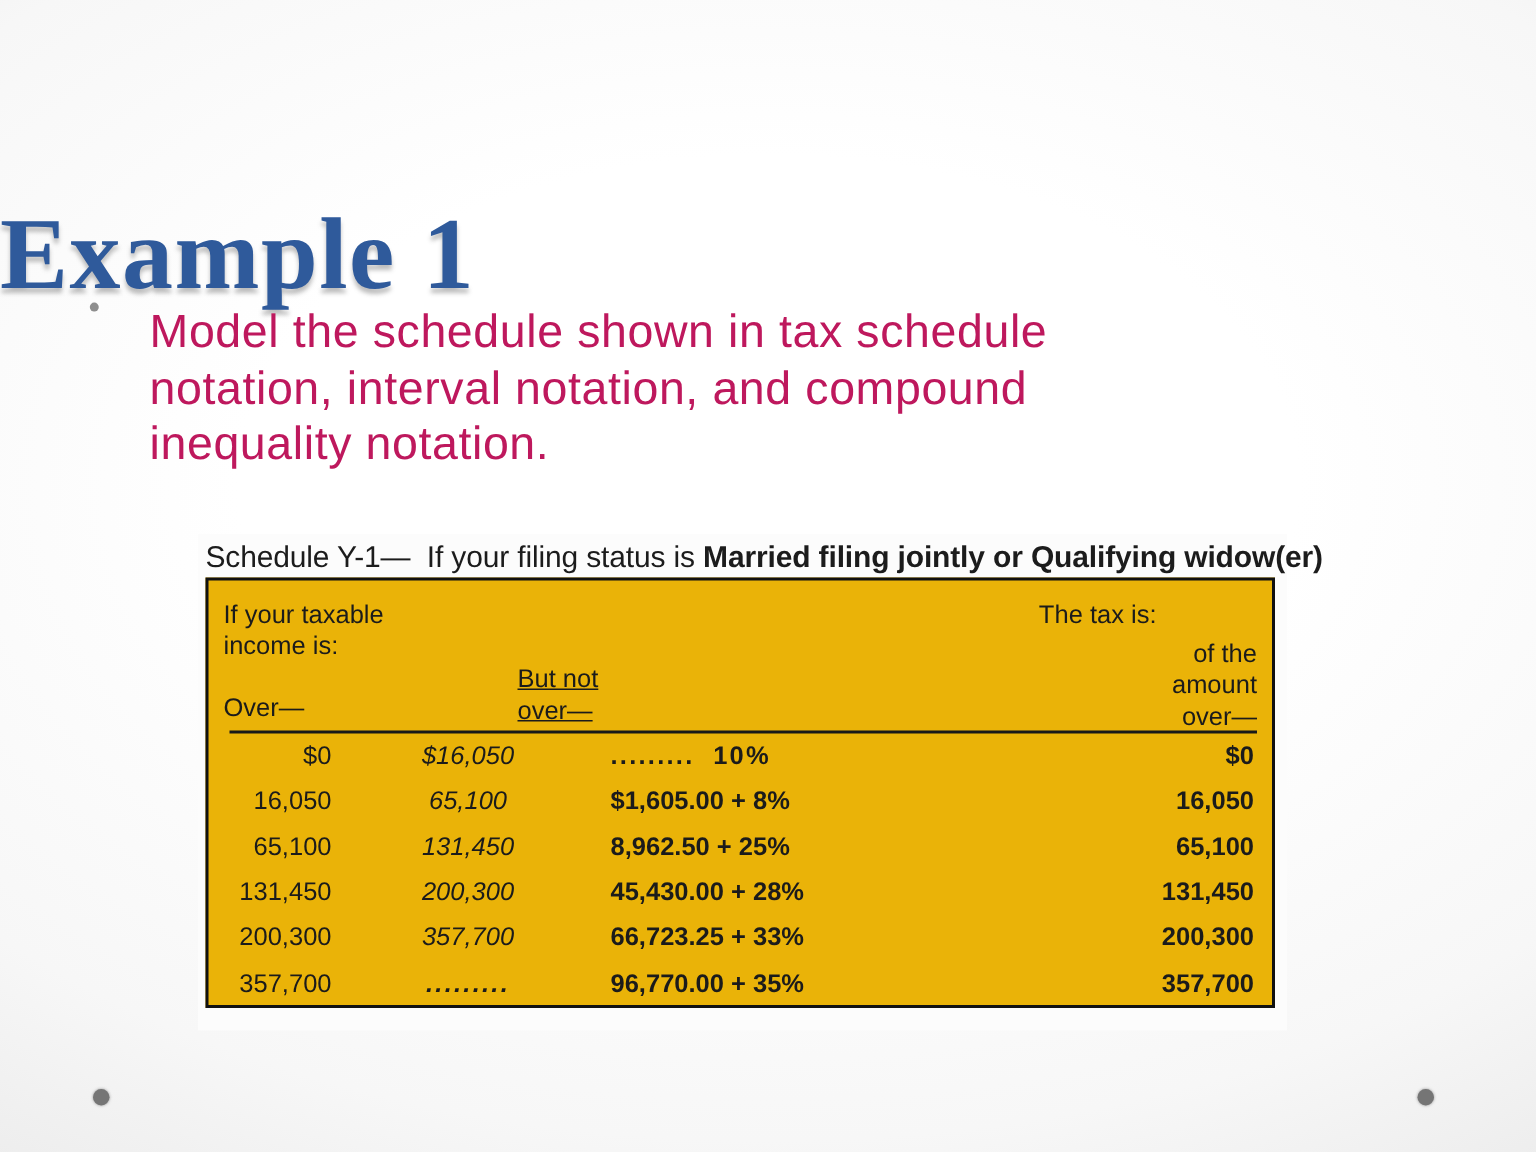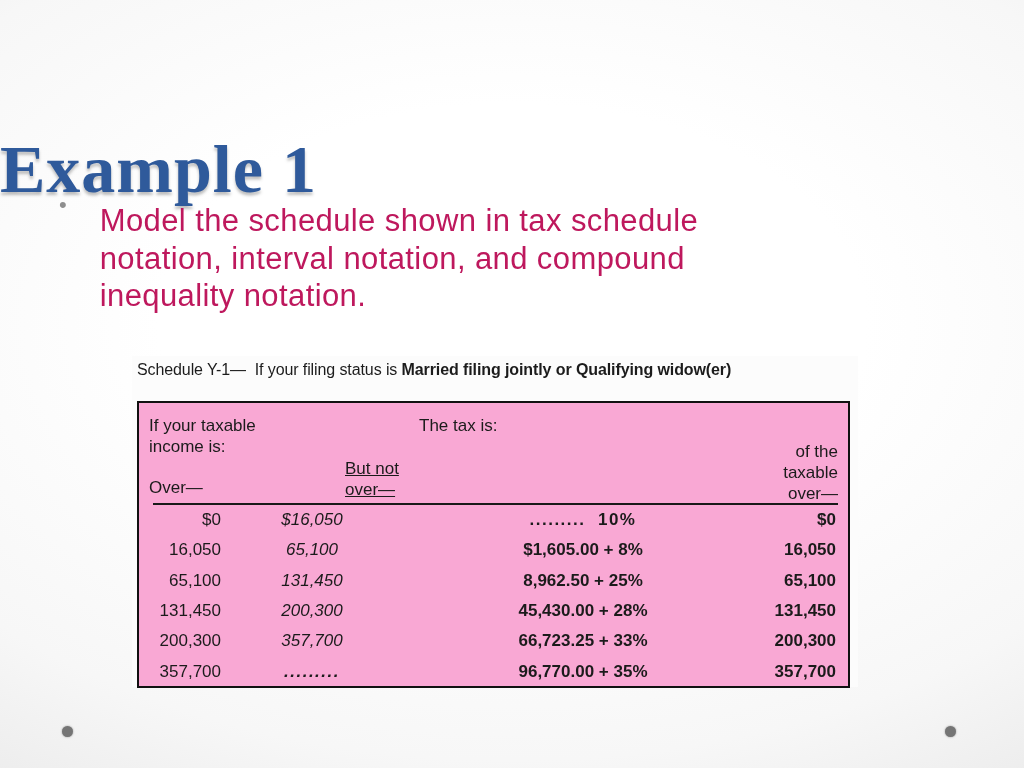--- a/index.html
+++ b/index.html
@@ -17,43 +17,43 @@
   .bullet-row{position:absolute;left:59px;top:186px;display:flex;align-items:flex-start;}
   .bullet-marker{color:#8e8e8e;font-size:22px;line-height:38px;margin-right:17px;}
   .bullet-text{
     color:#be185d;font-size:31px;line-height:37.5px;letter-spacing:0.4px;
     white-space:pre-line;margin:16px;
   }
   .figure{
     position:absolute;left:132px;top:356px;width:726px;height:331px;
     background:#fcfcfc;box-sizing:border-box;padding:5px 0 0 5px;
   }
-  .caption{font-size:16px;color:#1c1c1c;white-space:pre;letter-spacing:-0.1px;}
+  .caption{font-size:20px;color:#1c1c1c;white-space:pre;letter-spacing:-0.1px;}
   .caption .cap-bold{font-weight:700;}
   .tax-table{
-    position:relative;margin-top:22px;width:713px;height:287px;box-sizing:border-box;
-    border:2.5px solid #111111;background:#f9a8d4;color:#1b1b1b;font-size:17px;
+    position:relative;margin-top:1px;width:713px;height:287px;box-sizing:border-box;
+    border:2.5px solid #111111;background:#eab308;color:#1b1b1b;font-size:17px;
   }
   .thead{position:relative;height:102px;}
   .h{position:absolute;white-space:pre-line;line-height:21px;}
   .h-income{left:10px;top:12px;}
-  .h-taxis{left:280px;top:12px;width:352px;text-align:left;}
+  .h-taxis{left:280px;top:12px;width:352px;text-align:right;}
   .h-ofamount{right:10px;top:38px;text-align:right;}
   .h-butnot{left:206px;top:55px;text-decoration:underline;}
   .h-over{left:10px;top:74px;}
   .h-rule{position:absolute;left:14px;right:10px;bottom:0;height:2px;background:#191919;}
   .rows{position:absolute;top:102px;left:0;right:0;bottom:0;}
   .row{
     display:grid;grid-template-columns:82px 186px 352px 1fr;
     height:30.3px;align-items:center;
   }
   .c{white-space:pre;}
   .c1{text-align:right;}
   .c2{text-align:center;padding-right:4px;font-style:italic;}
-  .c3{text-align:center;font-weight:700;}
+  .c3{font-weight:700;}
   .c4{text-align:right;font-weight:700;padding-right:12px;}
   .row:first-child .c3{letter-spacing:1.5px;}
   .row:last-child .c2{font-weight:700;letter-spacing:1.5px;}
   .nav-dot{
     position:absolute;top:726px;width:11px;height:11px;border-radius:50%;
     background:#757575;box-shadow:0 0 2px 0 rgba(120,120,120,0.8);
   }
   .nav-dot.left{left:62px;}
   .nav-dot.right{left:945px;}
 </style>
@@ -73,21 +73,21 @@
 
   <div class="figure">
     <div class="caption"><span>Schedule Y-1—  If your filing status is </span><span class="cap-bold">Married filing jointly or Qualifying widow(er)</span></div>
 
     <div class="tax-table">
       <div class="thead">
         <div class="h h-income">If your taxable
 income is:</div>
         <div class="h h-taxis">The tax is:</div>
         <div class="h h-ofamount">of the
-taxable
+amount
 over—</div>
         <div class="h h-butnot">But not
 over—</div>
         <div class="h h-over">Over—</div>
         <div class="h-rule"></div>
       </div>
 
       <div class="rows">
         <div class="row">
           <div class="c c1">$0</div>

